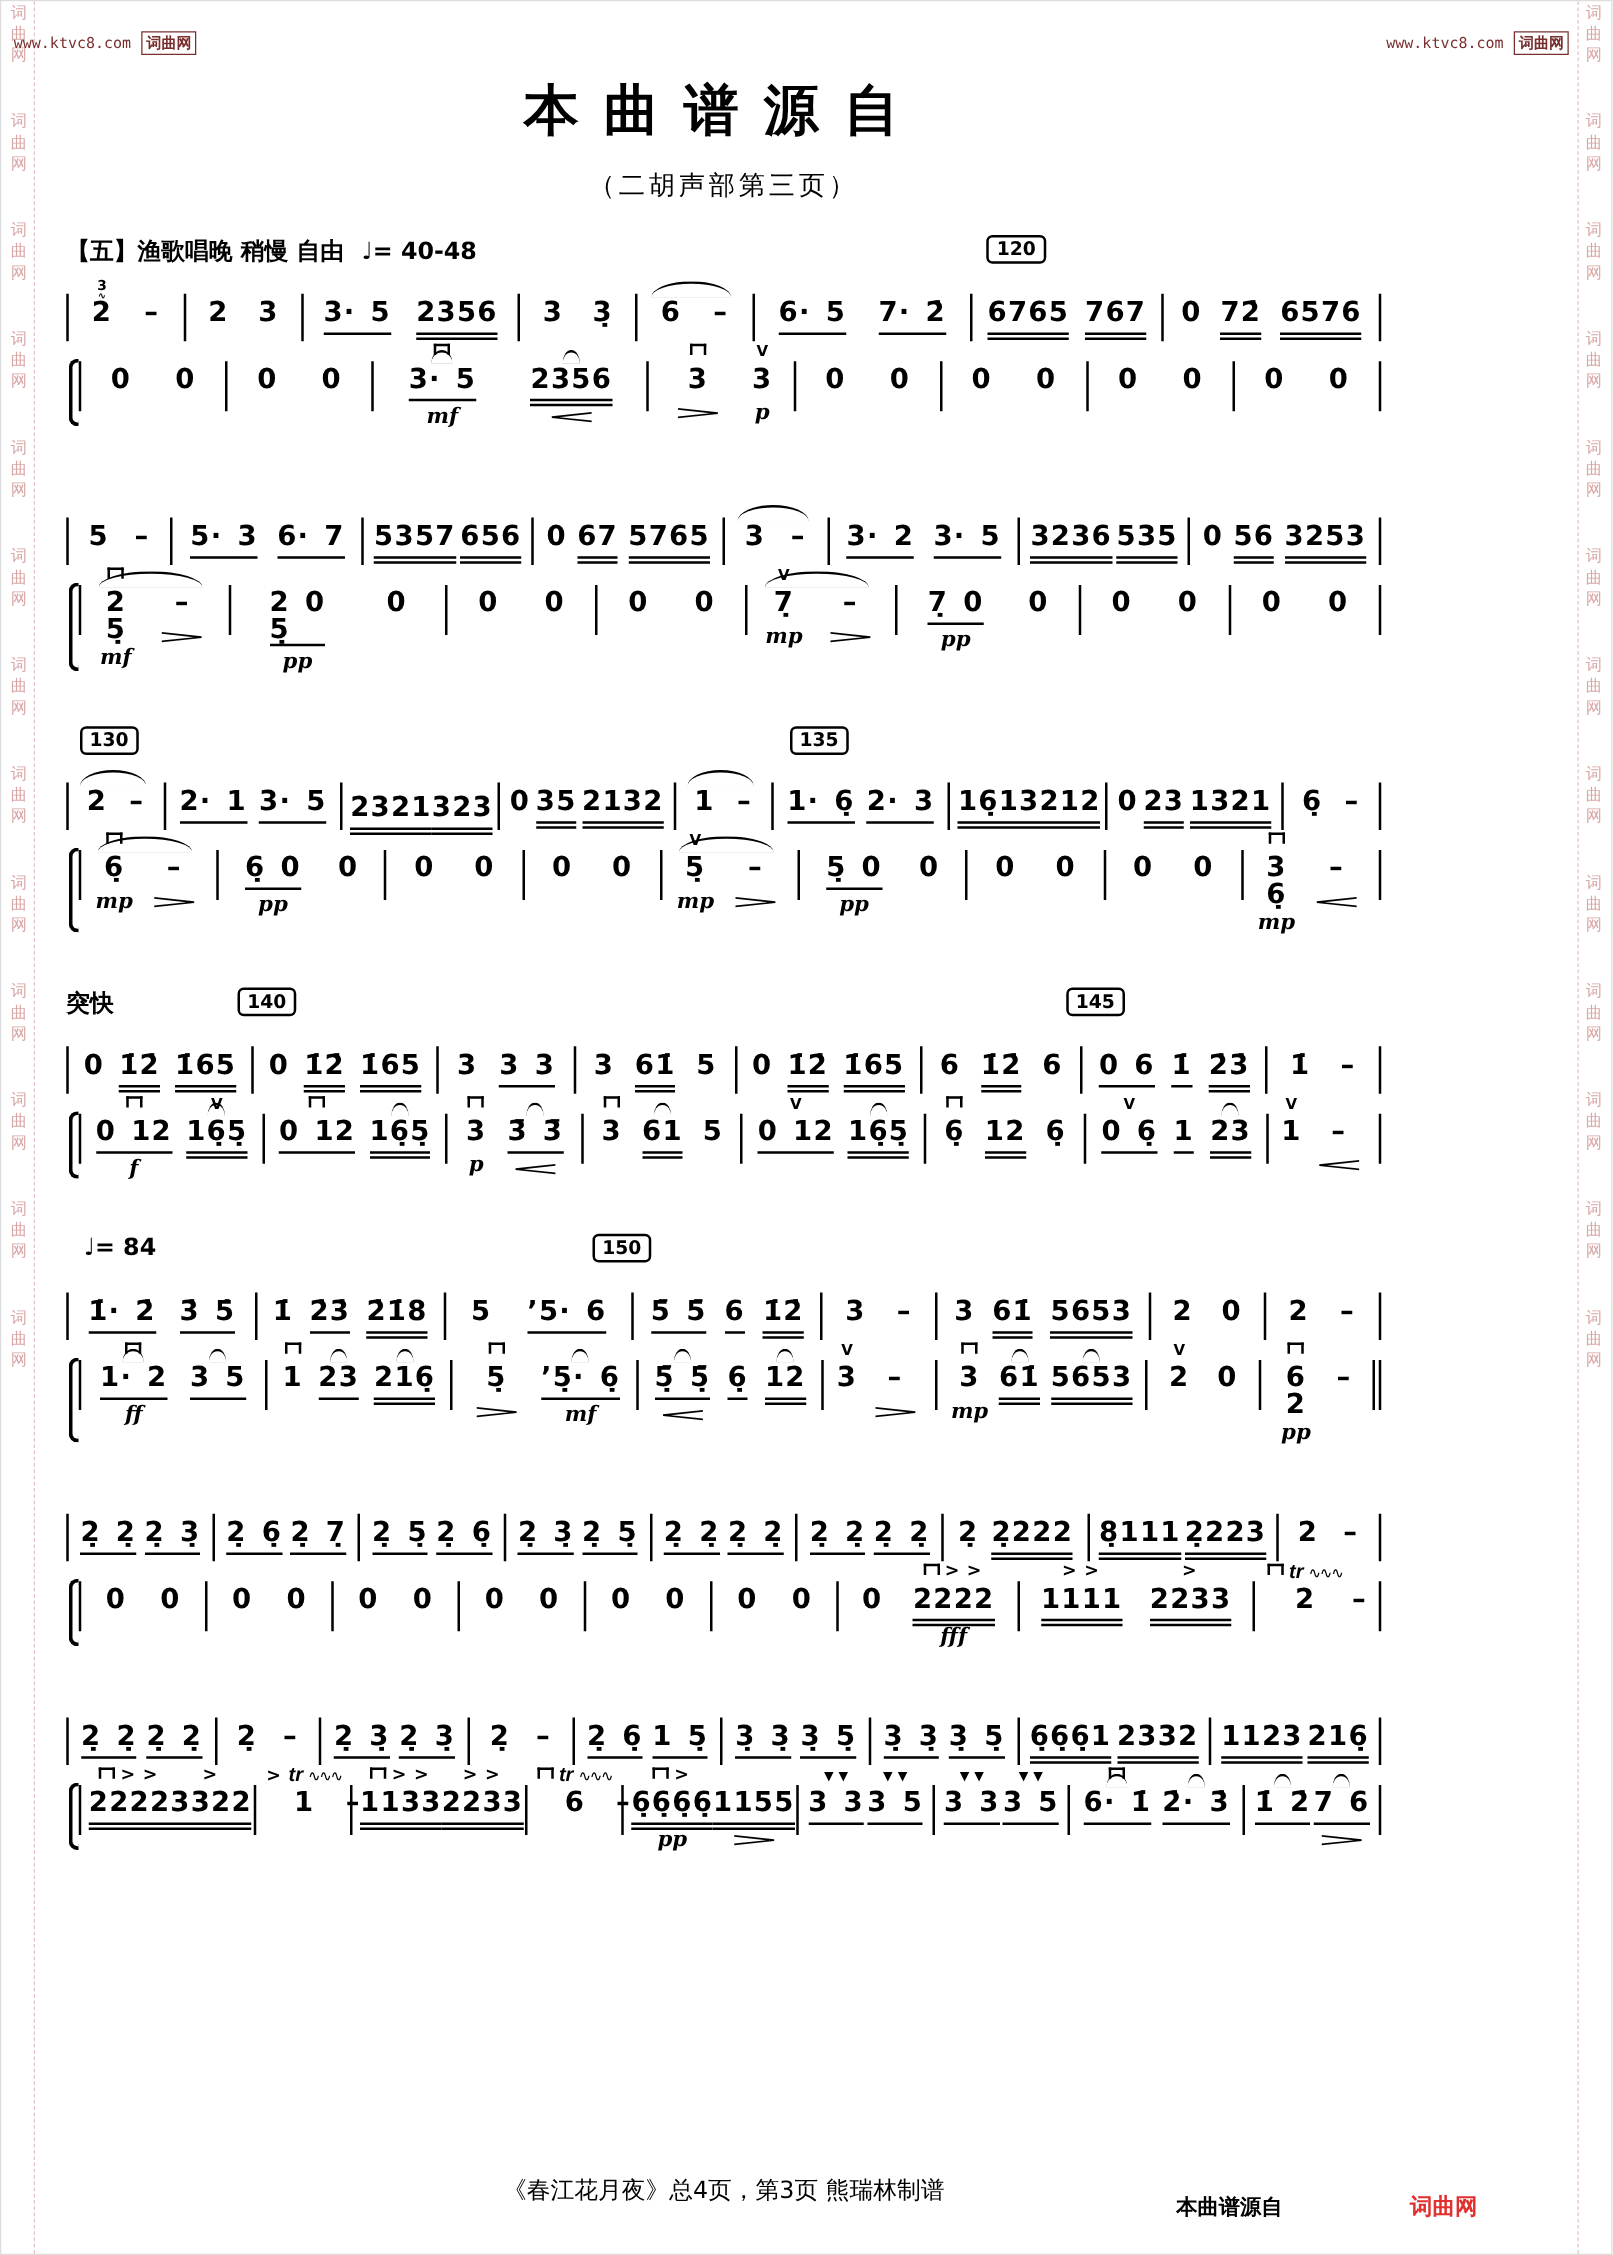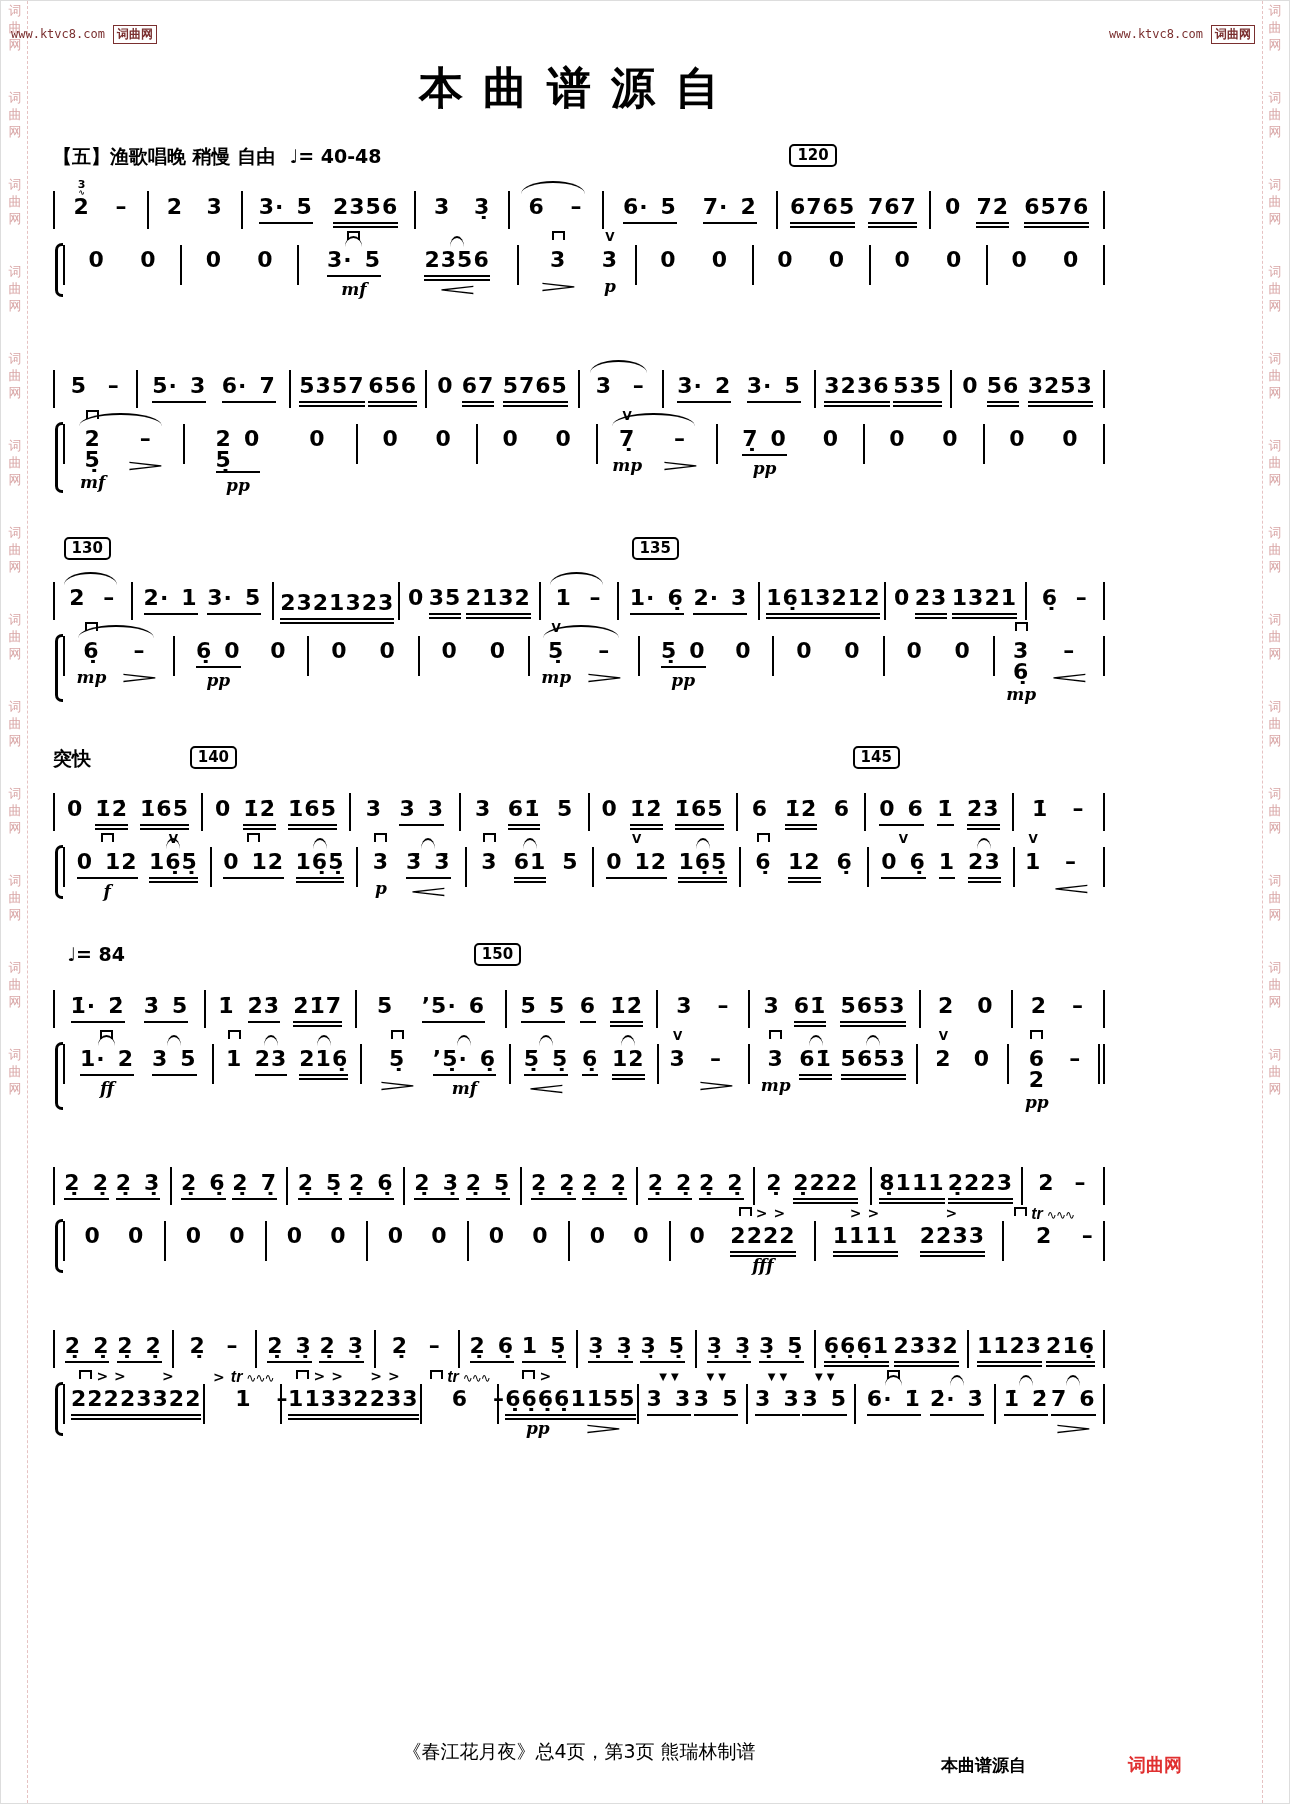--- a/index.html
+++ b/index.html
@@ -183,20 +183,21 @@
   <span class="site">www.ktvc8.com</span>
   <span class="brand">词曲网</span>
 </div>
 <div class="wm tr">
   <span class="site">www.ktvc8.com</span>
   <span class="brand">词曲网</span>
 </div>
 
 <div class="content">
   <div class="title">本曲谱源自</div>
+  <div class="subtitle">（二胡声部第三页）</div>
   <div class="score" id="score">
       <div class="system">
         <div class="sys-head"><span class="label">【五】渔歌唱晚  稍慢  自由</span><span class="tempo">♩= 40-48</span><span class="rmark" style="left: 70%;">120</span></div>
         <div class="line mel">
           <div class="barline"></div>
           <div class="measure" style="flex: 4 1 0px;">
             <div class="group">
               <div class="gmarks"><span class="orn3" style="margin: 0px 2px;">
                   <span>3</span>
                   <span style="font-size:8px">∿</span>
@@ -1429,21 +1430,21 @@
             </div>
             <div class="group">
               <div class="gmarks"></div>
               <div class="gnote">
                 <span class="uw"><span>2̇3̇</span></span>
               </div>
             </div>
             <div class="group">
               <div class="gmarks"></div>
               <div class="gnote">
-                <span class="uw u2"><span>2̇1̇7</span></span>
+                <span class="uw u2"><span>2̇1̇8</span></span>
               </div>
             </div>
           </div>
           <div class="barline"></div>
           <div class="measure" style="flex: 7 1 0px;">
             <div class="group">
               <div class="gmarks"></div>
               <div class="gnote">
                 <span><span>5</span></span>
               </div>

